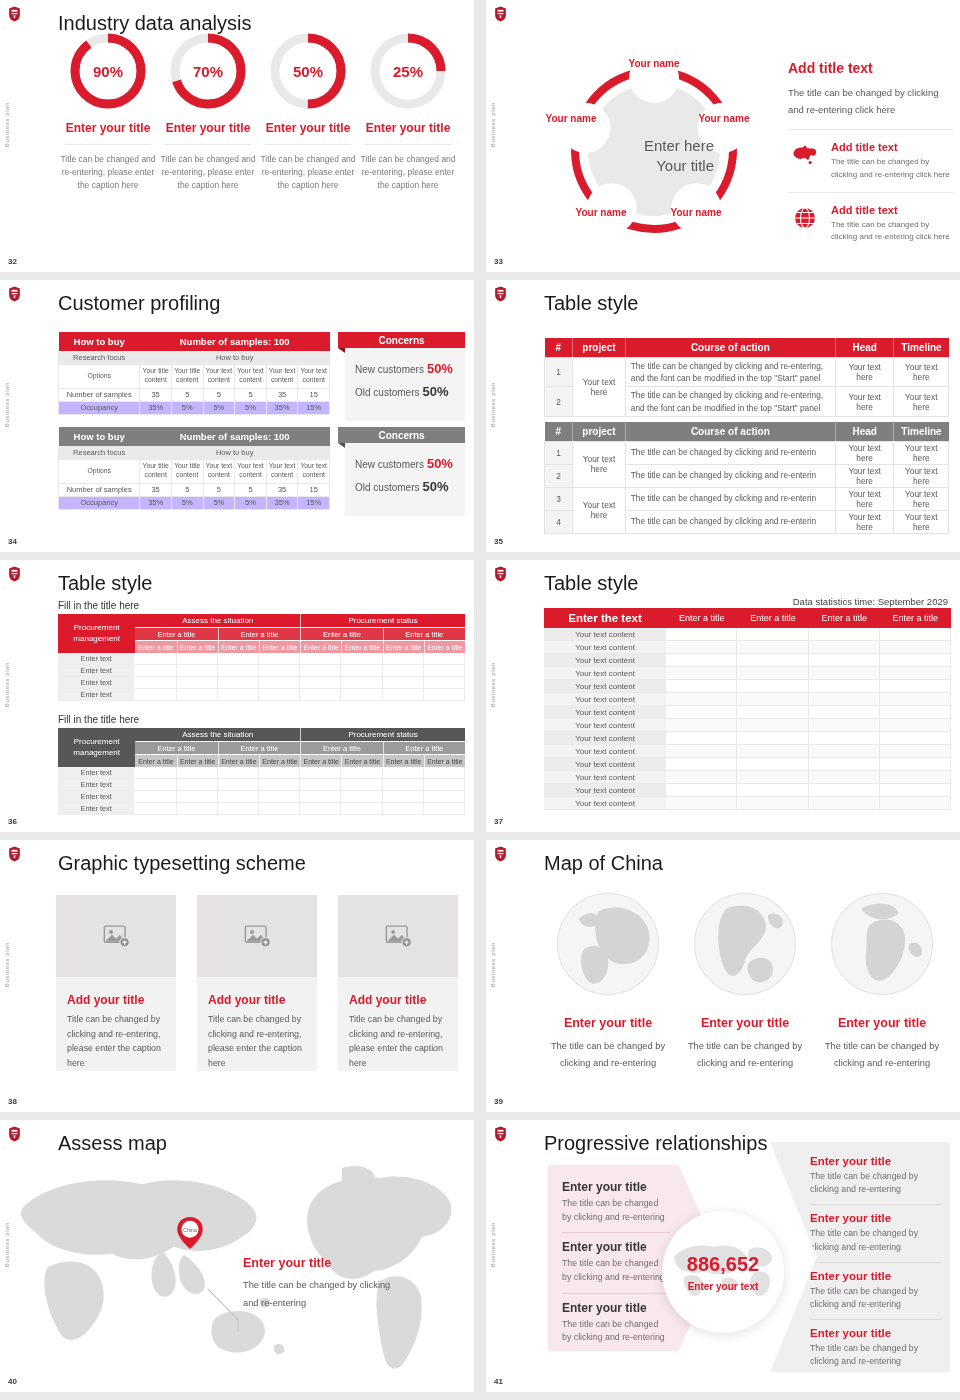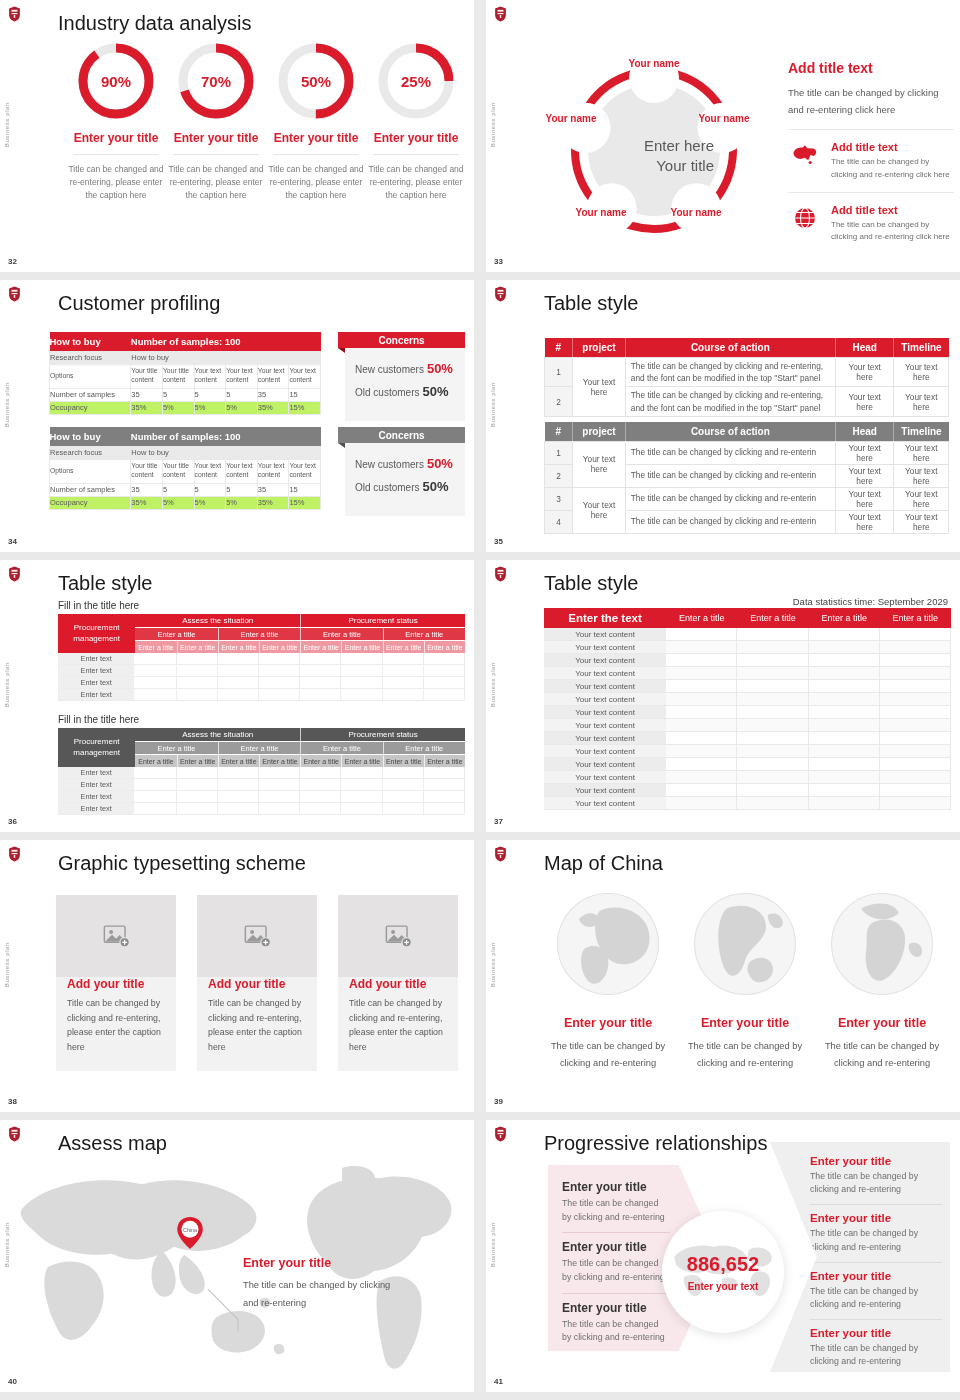--- a/index.html
+++ b/index.html
@@ -10,21 +10,21 @@
   html,body{width:960px;height:1400px;}
   body{background:#e9e9e9;font-family:"Liberation Sans",sans-serif;color:var(--ink);}
   .board{display:grid;grid-template-columns:474px 474px;grid-auto-rows:272px;column-gap:12px;row-gap:8px;}
   .slide{position:relative;background:#fff;overflow:hidden;}
   .logo{position:absolute;left:8px;top:6px;width:13px;height:16px;}
   .vtext{position:absolute;left:4px;top:102px;font-size:6px;color:#9a9a9a;writing-mode:vertical-rl;transform:rotate(180deg);letter-spacing:.6px;}
   .stitle{position:absolute;left:58px;top:12px;font-size:20px;color:#1a1a1a;}
   .pagenum{position:absolute;left:8px;bottom:6px;font-size:8px;font-weight:bold;color:#3d3d3d;}
 
   
-  .donut-row{position:absolute;left:50px;right:8px;top:42px;display:flex;justify-content:flex-end;}
+  .donut-row{position:absolute;left:50px;right:8px;top:32px;display:flex;justify-content:center;}
   .donut-col{width:100px;text-align:center;}
   .donut-wrap{position:relative;width:78px;height:78px;margin:0 auto;}
   .donut-wrap svg{width:78px;height:78px;display:block;}
   .donut-val{position:absolute;inset:0;display:flex;align-items:center;justify-content:center;font-weight:bold;font-size:15px;color:var(--red);}
   .donut-title{margin-top:11px;color:var(--red);font-weight:bold;font-size:12px;}
   .donut-div{width:86px;height:1px;background:#e6e6e6;margin:9px auto 8px;}
   .donut-cap{font-size:8.5px;color:var(--cap);line-height:1.55;}
 
   
   .gear-svg{position:absolute;left:48px;top:40px;width:240px;height:225px;}
@@ -38,29 +38,29 @@
   .s33-right{position:absolute;left:302px;top:60px;width:166px;}
   .s33-right h3{color:var(--red);font-size:14px;margin-bottom:8px;}
   .s33-main-cap{font-size:9.5px;color:#595959;line-height:1.8;}
   .s33-div{height:1px;background:#e8e8e8;margin:11px 0;}
   .s33-item{display:flex;gap:9px;align-items:flex-start;}
   .s33-item .ic{width:34px;flex:none;display:flex;justify-content:center;padding-top:2px;}
   .s33-item h4{color:var(--red);font-size:11px;margin-bottom:3px;}
   .s33-item p{font-size:8px;color:#6f6f6f;line-height:1.55;}
 
   
-  .cp{position:absolute;left:49px;width:272px;border-collapse:collapse;table-layout:fixed;}
+  .cp{position:absolute;left:58px;width:272px;border-collapse:collapse;table-layout:fixed;text-align:center;}
   .cp td{border:1px solid #e9e9e9;padding:0;color:#595959;}
   .cp .hd td{border:none;color:#fff;font-weight:bold;font-size:9.5px;height:19px;}
   .cp.red .hd td{background:var(--red);}
   .cp.gray .hd td{background:var(--grayhd);}
   .cp .r2 td{background:#eaeaea;font-size:7.5px;height:13px;}
   .cp .r3 td{font-size:6.8px;height:24px;line-height:1.3;}
   .cp .r4 td{font-size:7.5px;height:13px;}
-  .cp .r5 td{background:#bef264;font-size:7.5px;height:13px;}
+  .cp .r5 td{background:#c4b5fd;font-size:7.5px;height:13px;}
   .cp.t2{top:147px;} .cp.t1{top:52px;}
   .concern{position:absolute;left:345px;width:120px;}
   .concern.c1{top:52px;} .concern.c2{top:147px;}
   .cn-banner{position:relative;margin-left:-7px;height:16px;color:#fff;font-weight:bold;font-size:10px;display:flex;align-items:center;justify-content:center;}
   .concern.red .cn-banner{background:var(--red);}
   .concern.gray .cn-banner{background:var(--grayhd);}
   .cn-fold{position:absolute;left:0;top:16px;}
   .cn-body{background:#f5f4f4;height:73px;padding:13px 10px 0;}
   .cn-line{font-size:10px;color:#595959;margin-bottom:8px;}
   .cn-line .val{font-size:13px;font-weight:bold;margin-left:3px;}
@@ -111,21 +111,21 @@
   .t37 .r{display:flex;height:13px;border-bottom:1px solid #e9e9e9;}
   .t37 .r .c0{width:30%;background:#ececec;font-size:8px;color:#595959;display:flex;align-items:center;justify-content:center;}
   .t37 .r:nth-child(even) .c0{background:#f3f3f3;}
   .t37 .r:nth-child(even){background:#fafafa;}
   .t37 .r .c{width:17.5%;border-right:1px solid #e9e9e9;}
 
   
   .cards{position:absolute;left:56px;right:16px;top:55px;display:flex;justify-content:space-between;}
   .card{width:120px;height:176px;background:#f3f2f2;}
   .card .img{height:82px;background:#e4e2e2;display:flex;align-items:center;justify-content:center;}
-  .card .bd{padding:0 11px 0;}
+  .card .bd{padding:16px 11px 0;}
   .card h4{color:var(--red);font-size:12px;margin-bottom:5px;}
   .card p{font-size:8.8px;color:#595959;line-height:1.65;}
 
   
   .globes{position:absolute;left:60px;right:16px;top:52px;display:flex;justify-content:space-between;}
   .globe-col{width:124px;text-align:center;}
   .globe-col svg{width:104px;height:104px;}
   .globe-col h4{margin-top:16px;color:var(--red);font-size:12.5px;}
   .globe-col p{margin-top:8px;font-size:9.3px;color:#595959;line-height:1.8;}
 

